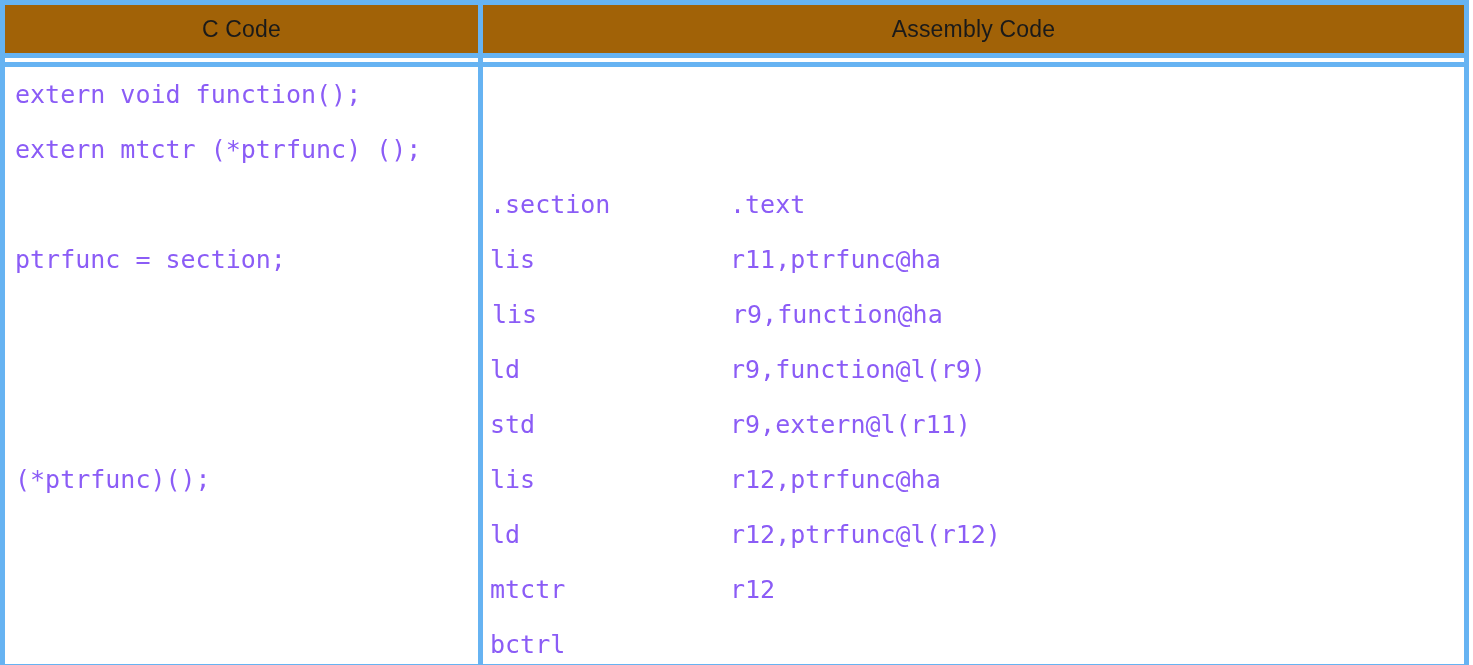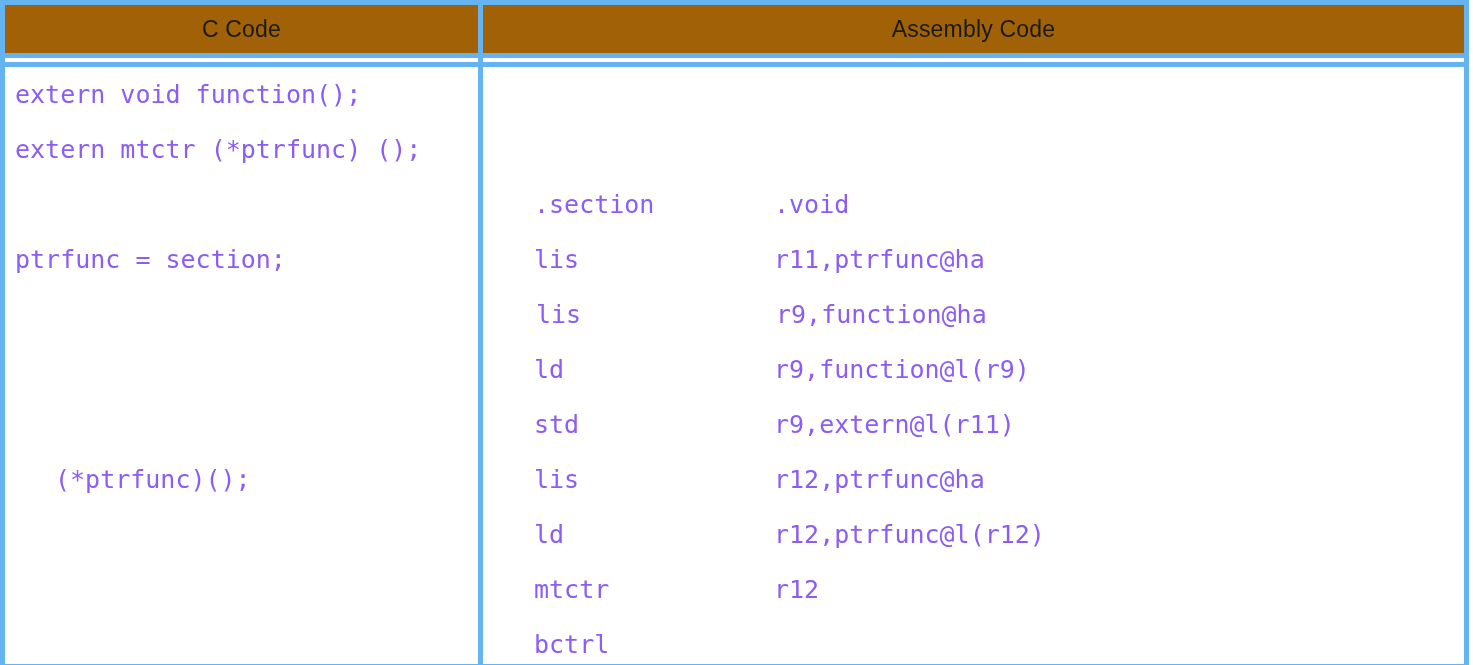--- a/index.html
+++ b/index.html
@@ -95,21 +95,20 @@
     color: #8b5cf6;
   }
 
   .c-col .code-line   { padding-left: 10px; }
   .asm-col .code-line { padding-left: 7px; }
 
   .asm-line .mnemonic {
     display: inline-block;
     width: 240px;
     white-space: pre;
-    margin-left: 44px;
   }
 
   .asm-line .operands {
     display: inline-block;
     white-space: pre;
   }
 </style>
 </head>
 <body>
 
@@ -133,26 +132,26 @@
         <td></td>
       </tr>
     </thead>
     <tbody>
       <tr class="body-row">
         <td>
           <div class="code-block c-col" id="c-code-block">
               <div class="code-line c-line" style="top: 0px;">extern void function();</div>
               <div class="code-line c-line" style="top: 55px;">extern mtctr (*ptrfunc) ();</div>
               <div class="code-line c-line" style="top: 165px;">ptrfunc = section;</div>
-              <div class="code-line c-line" style="top: 385px; margin-left: 40px;">(*ptrfunc)();</div>
+              <div class="code-line c-line" style="top: 385px;">(*ptrfunc)();</div>
             </div>
         </td>
         <td>
           <div class="code-block asm-col" id="asm-code-block">
-              <div class="code-line asm-line" style="top: 110px;"><span class="mnemonic">.section</span><span class="operands">.void</span></div>
+              <div class="code-line asm-line" style="top: 110px;"><span class="mnemonic">.section</span><span class="operands">.text</span></div>
               <div class="code-line asm-line" style="top: 165px;"><span class="mnemonic">lis</span><span class="operands">r11,ptrfunc@ha</span></div>
               <div class="code-line asm-line" style="top: 220px; padding-left: 9px;"><span class="mnemonic">lis</span><span class="operands">r9,function@ha</span></div>
               <div class="code-line asm-line" style="top: 275px;"><span class="mnemonic">ld</span><span class="operands">r9,function@l(r9)</span></div>
               <div class="code-line asm-line" style="top: 330px;"><span class="mnemonic">std</span><span class="operands">r9,extern@l(r11)</span></div>
               <div class="code-line asm-line" style="top: 385px;"><span class="mnemonic">lis</span><span class="operands">r12,ptrfunc@ha</span></div>
               <div class="code-line asm-line" style="top: 440px;"><span class="mnemonic">ld</span><span class="operands">r12,ptrfunc@l(r12)</span></div>
               <div class="code-line asm-line" style="top: 495px;"><span class="mnemonic">mtctr</span><span class="operands">r12</span></div>
               <div class="code-line asm-line" style="top: 550px;"><span class="mnemonic">bctrl</span><span class="operands"></span></div>
             </div>
         </td>

